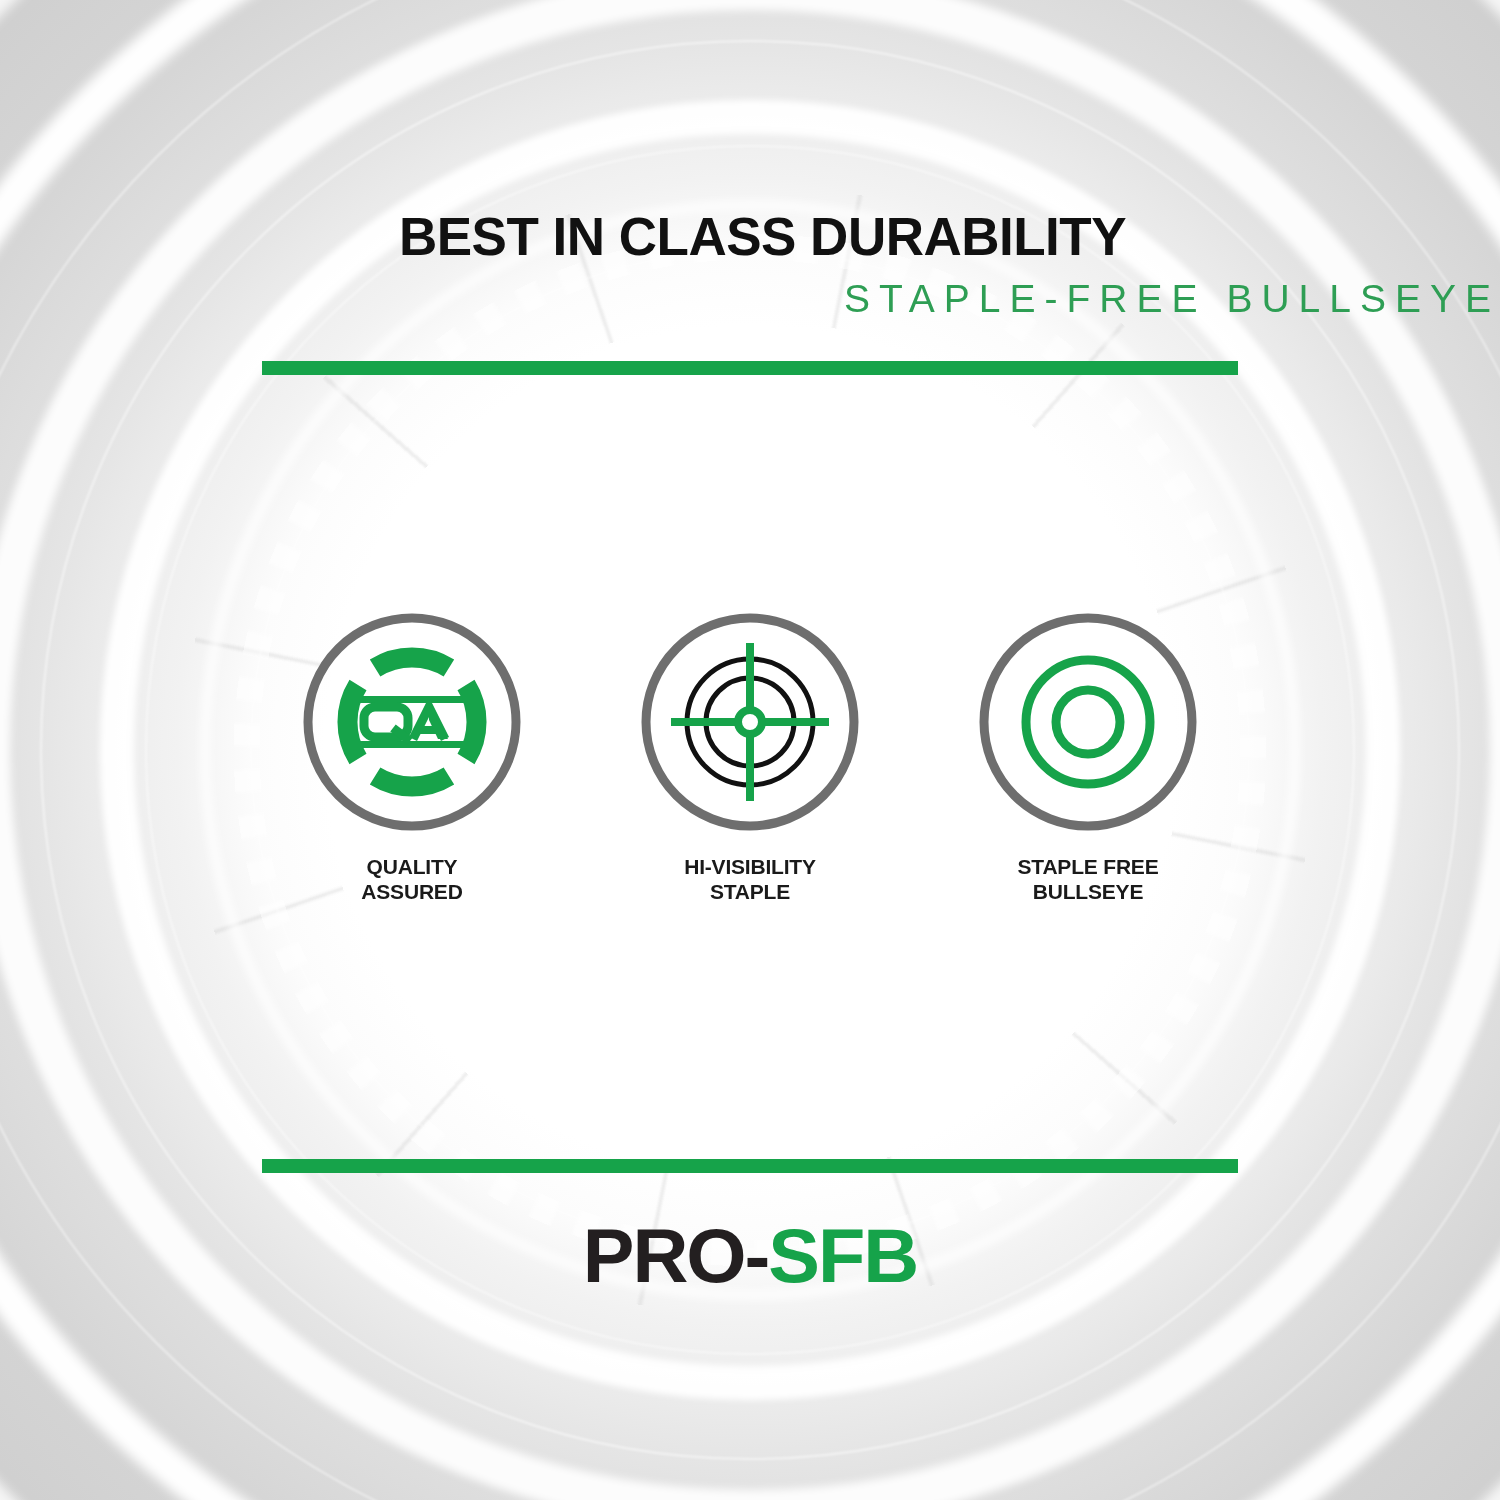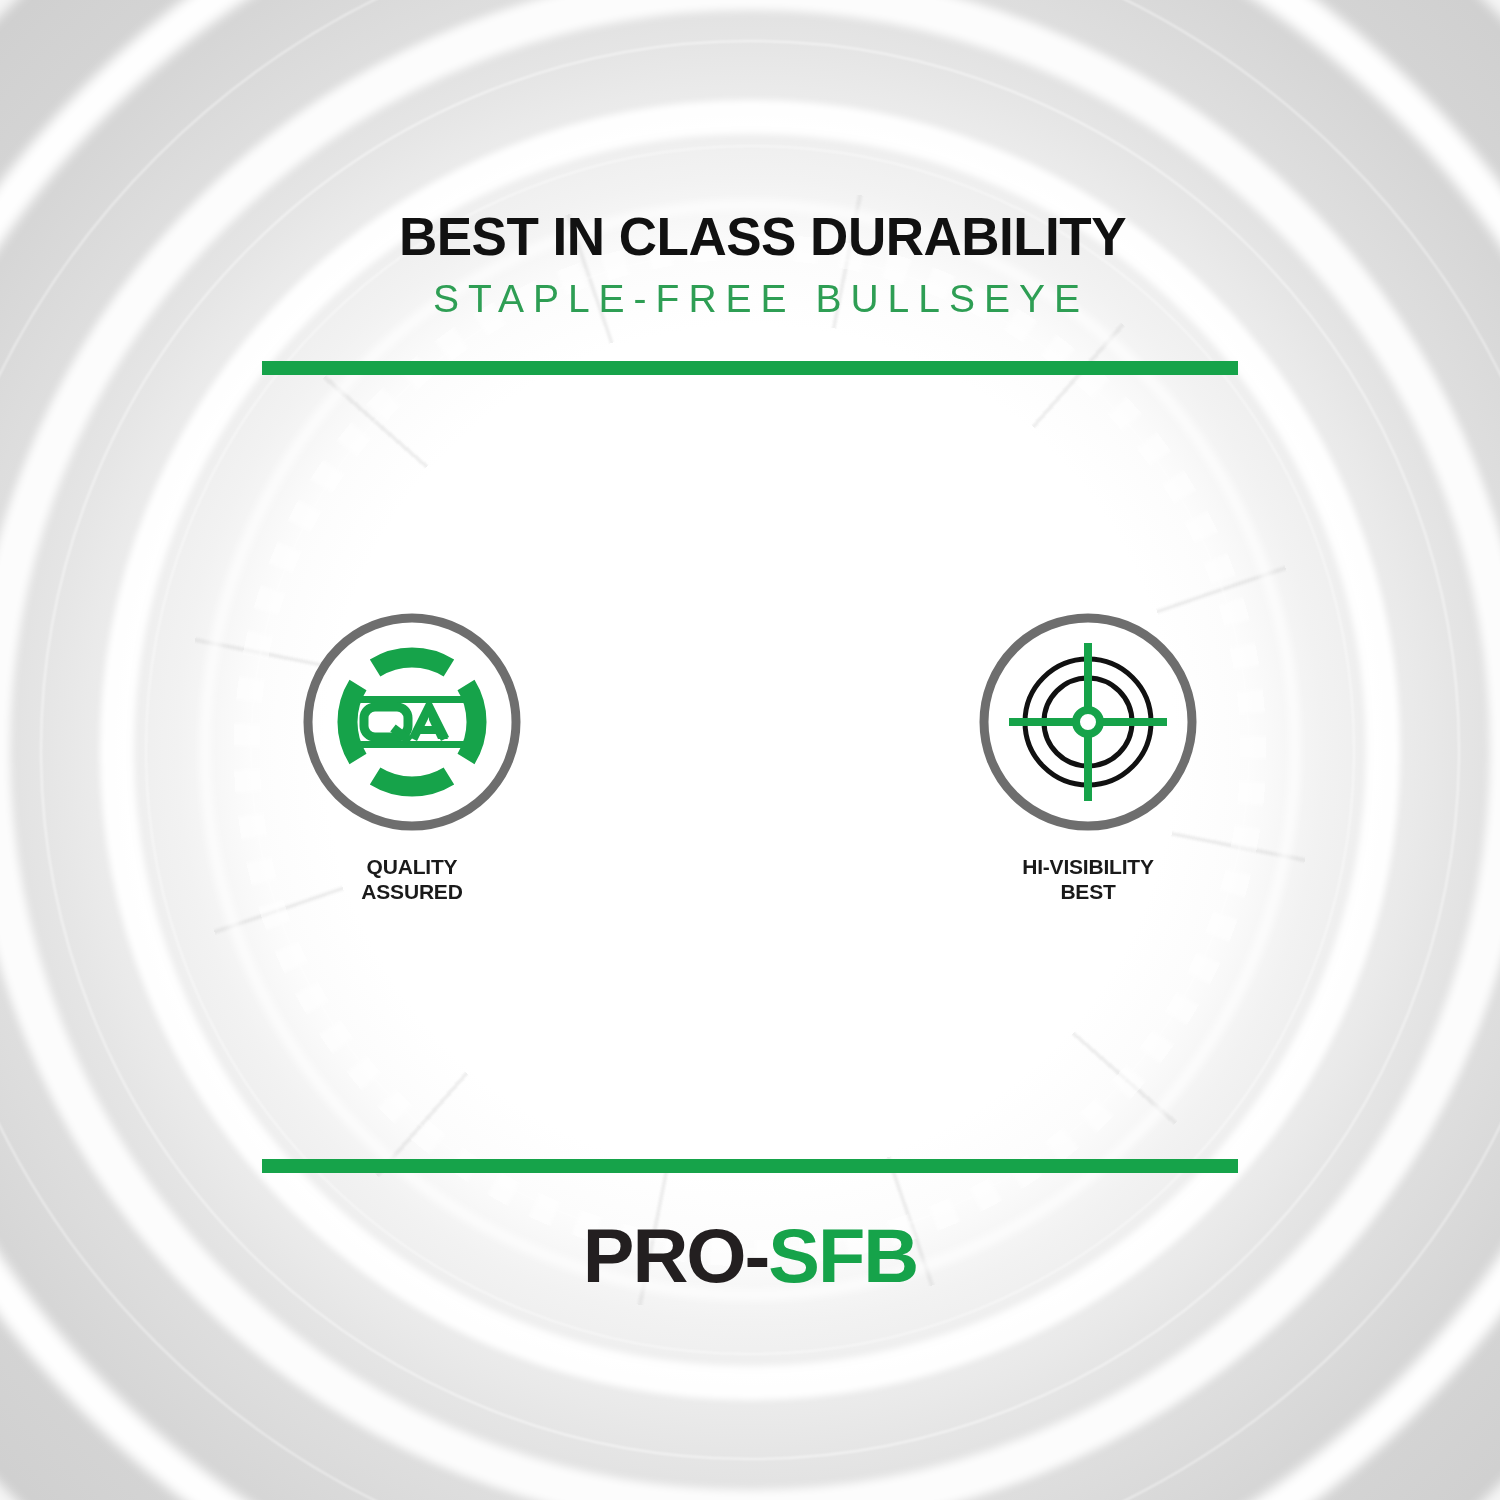--- a/index.html
+++ b/index.html
@@ -107,21 +107,21 @@
     font-size:53px;
     font-weight:bold;
     letter-spacing:-0.5px;
     color:#111111;
     white-space:nowrap;
     padding-left:25px;
   }
 
   .subhead {
     position:absolute; left:0; right:0; top:277px;
-    text-align:center;
+    text-align:right;
     font-size:39px;
     font-weight:normal;
     letter-spacing:9px;
     color:#2e9e54;
     white-space:nowrap;
     margin-left:22px;
   }
 
   .rule {
     position:absolute;
@@ -261,23 +261,34 @@
               <line x1="114" y1="35" x2="114" y2="100"></line>
               <line x1="114" y1="128" x2="114" y2="193"></line>
               <line x1="35" y1="114" x2="100" y2="114"></line>
               <line x1="128" y1="114" x2="193" y2="114"></line>
             </g>
 
             <circle cx="114" cy="114" r="12" fill="none" stroke="#16a34a" stroke-width="8"></circle>
           </svg>
         </div>
         <div class="feature-label">HI-VISIBILITY
-BEST</div>
+STAPLE</div>
       </div>
 
+      <div class="feature">
+        <div class="icon-wrap">
+          <svg viewBox="0 0 228 228" xmlns="http://www.w3.org/2000/svg" aria-hidden="true">
+            <circle cx="114" cy="114" r="104" fill="none" stroke="#6e6e6e" stroke-width="9"></circle>
+            <circle cx="114" cy="114" r="62" fill="none" stroke="#16a34a" stroke-width="9"></circle>
+            <circle cx="114" cy="114" r="32" fill="none" stroke="#16a34a" stroke-width="9"></circle>
+          </svg>
+        </div>
+        <div class="feature-label">STAPLE FREE
+BULLSEYE</div>
+      </div>
 
     </div>
 
     <div class="brand">
       <span class="pro">PRO-</span><span class="sfb">SFB</span>
     </div>
 
   </div>
 </div>
 

